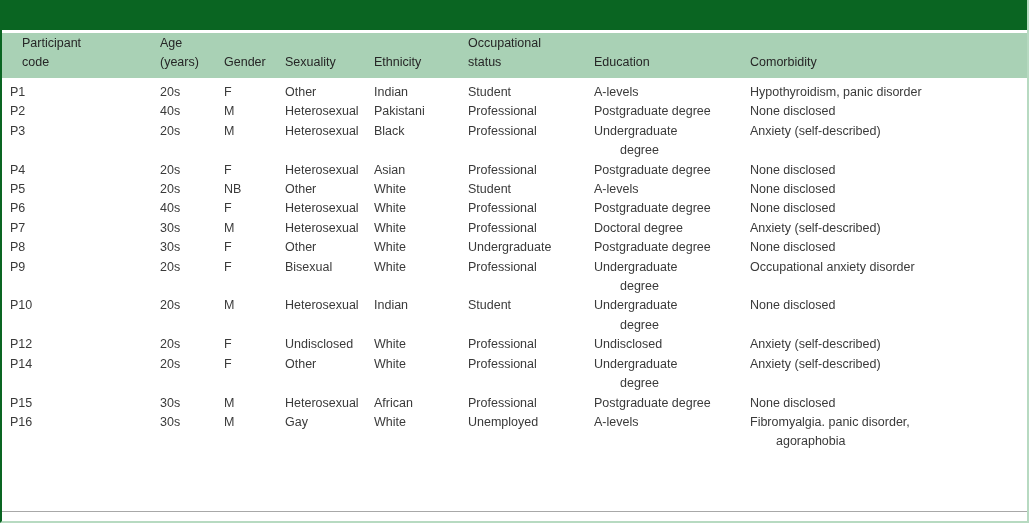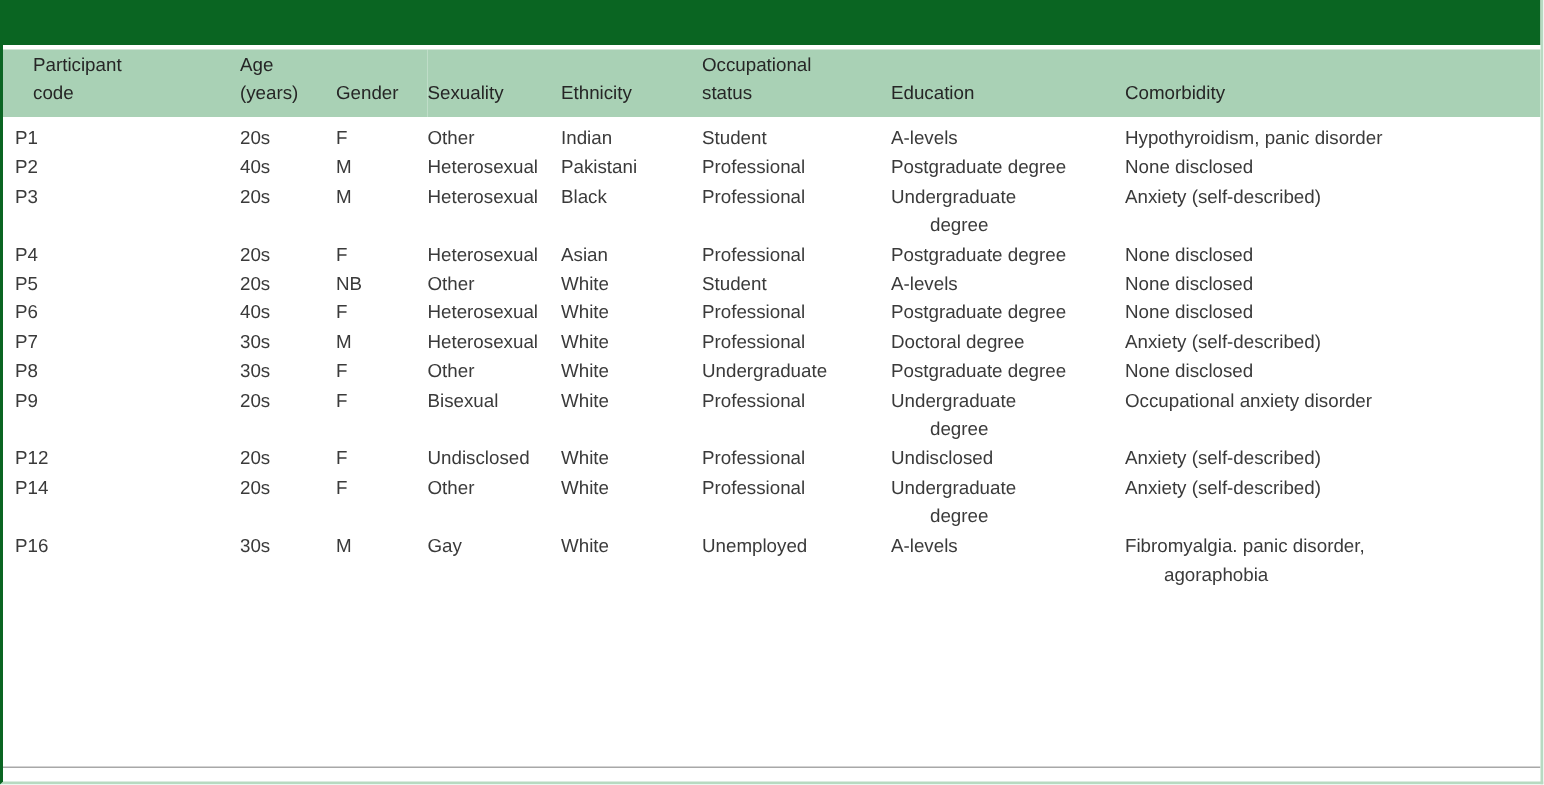--- a/index.html
+++ b/index.html
@@ -199,39 +199,60 @@
           <td class="col-age-years">20s</td>
           <td class="col-gender">F</td>
           <td class="col-sexuality">Bisexual</td>
           <td class="col-ethnicity">White</td>
           <td class="col-occupational-status">Professional</td>
           <td class="col-education">Undergraduate
 degree</td>
           <td class="col-comorbidity">Occupational anxiety disorder</td>
         </tr>
         <tr>
+          <td class="col-participant-code">P10</td>
+          <td class="col-age-years">20s</td>
+          <td class="col-gender">M</td>
+          <td class="col-sexuality">Heterosexual</td>
+          <td class="col-ethnicity">Indian</td>
+          <td class="col-occupational-status">Student</td>
+          <td class="col-education">Undergraduate
+degree</td>
+          <td class="col-comorbidity">None disclosed</td>
+        </tr>
+        <tr>
           <td class="col-participant-code">P12</td>
           <td class="col-age-years">20s</td>
           <td class="col-gender">F</td>
           <td class="col-sexuality">Undisclosed</td>
           <td class="col-ethnicity">White</td>
           <td class="col-occupational-status">Professional</td>
           <td class="col-education">Undisclosed</td>
           <td class="col-comorbidity">Anxiety (self-described)</td>
         </tr>
         <tr>
           <td class="col-participant-code">P14</td>
           <td class="col-age-years">20s</td>
           <td class="col-gender">F</td>
           <td class="col-sexuality">Other</td>
           <td class="col-ethnicity">White</td>
           <td class="col-occupational-status">Professional</td>
           <td class="col-education">Undergraduate
 degree</td>
           <td class="col-comorbidity">Anxiety (self-described)</td>
+        </tr>
+        <tr>
+          <td class="col-participant-code">P15</td>
+          <td class="col-age-years">30s</td>
+          <td class="col-gender">M</td>
+          <td class="col-sexuality">Heterosexual</td>
+          <td class="col-ethnicity">African</td>
+          <td class="col-occupational-status">Professional</td>
+          <td class="col-education">Postgraduate degree</td>
+          <td class="col-comorbidity">None disclosed</td>
         </tr>
         <tr>
           <td class="col-participant-code">P16</td>
           <td class="col-age-years">30s</td>
           <td class="col-gender">M</td>
           <td class="col-sexuality">Gay</td>
           <td class="col-ethnicity">White</td>
           <td class="col-occupational-status">Unemployed</td>
           <td class="col-education">A-levels</td>
           <td class="col-comorbidity">Fibromyalgia. panic disorder,

